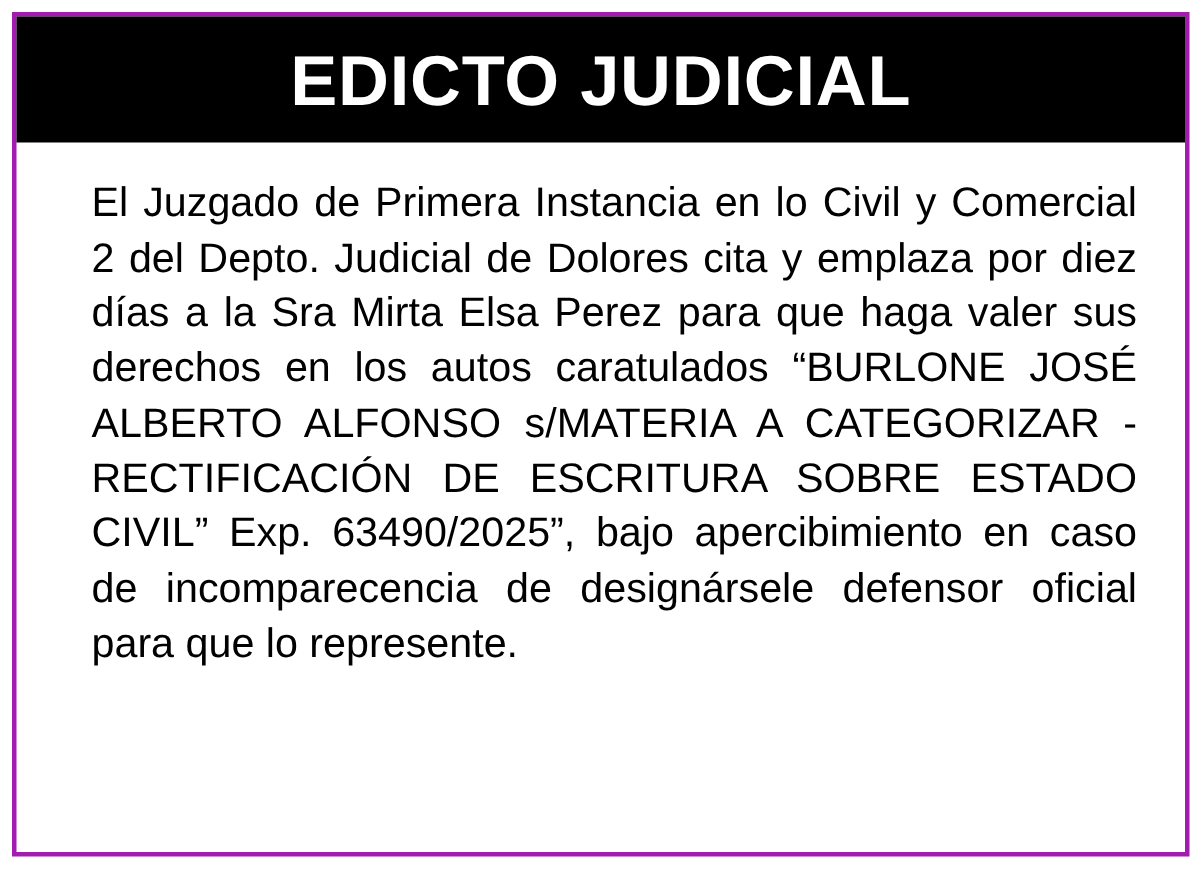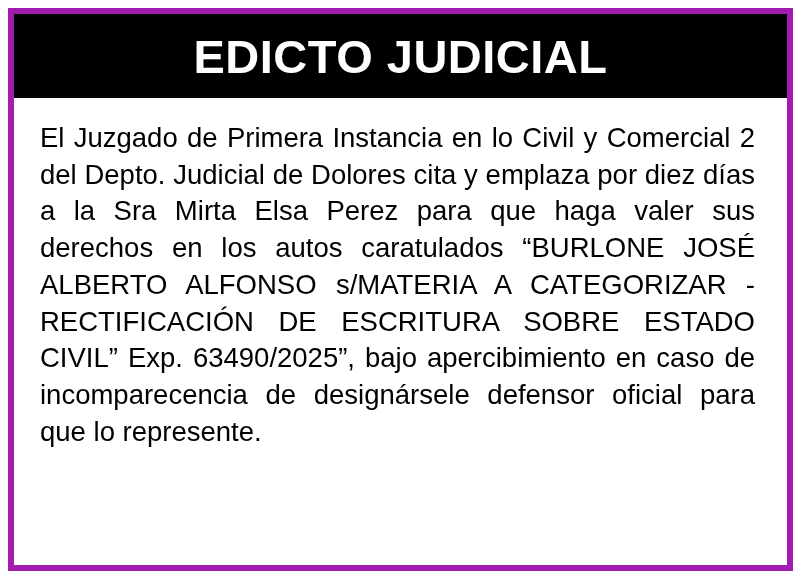--- a/index.html
+++ b/index.html
@@ -15,21 +15,21 @@
     font-family: "Liberation Sans", sans-serif;
     box-sizing: border-box;
     overflow: hidden;
   }
   .notice {
     position: absolute;
     left: 8px;
     top: 8px;
     width: 785px;
     height: 563px;
-    border: 6px solid #a21caf;
+    border: 3px solid #a21caf;
     box-sizing: border-box;
     background: #ffffff;
     display: flex;
     flex-direction: column;
   }
   .notice-header {
     background: #000000;
     color: #ffffff;
     height: 84px;
     min-height: 84px;
@@ -43,20 +43,21 @@
     font-size: 47px;
     letter-spacing: 0.5px;
     line-height: 1;
     color: #ffffff;
     white-space: nowrap;
   }
   .notice-body {
     padding: 22px 32px 10px 26px;
     box-sizing: border-box;
     flex: 1;
+    margin-left: 24px;
   }
   .notice-text {
     font-family: "Liberation Sans", sans-serif;
     font-size: 27.5px;
     line-height: 1.335;
     color: #000000;
     text-align: justify;
     text-align-last: left;
     margin: 0;
     word-spacing: 0px;

